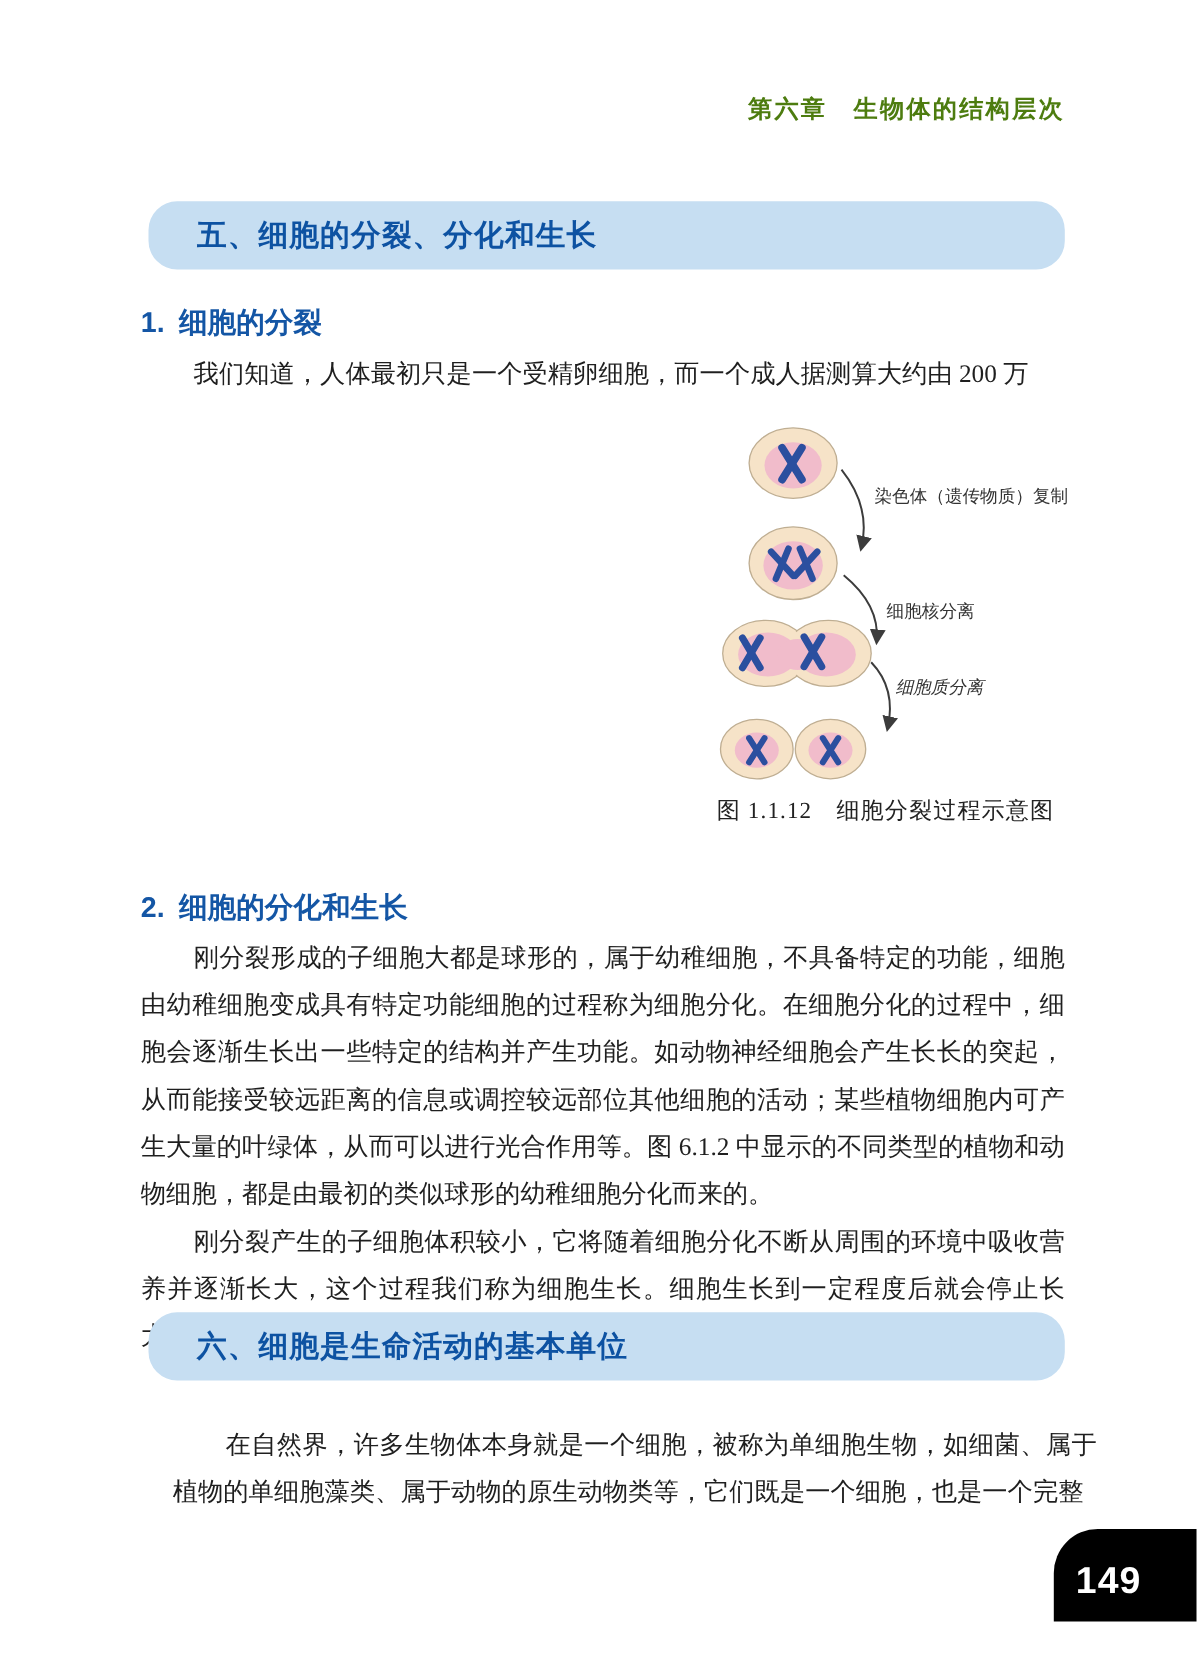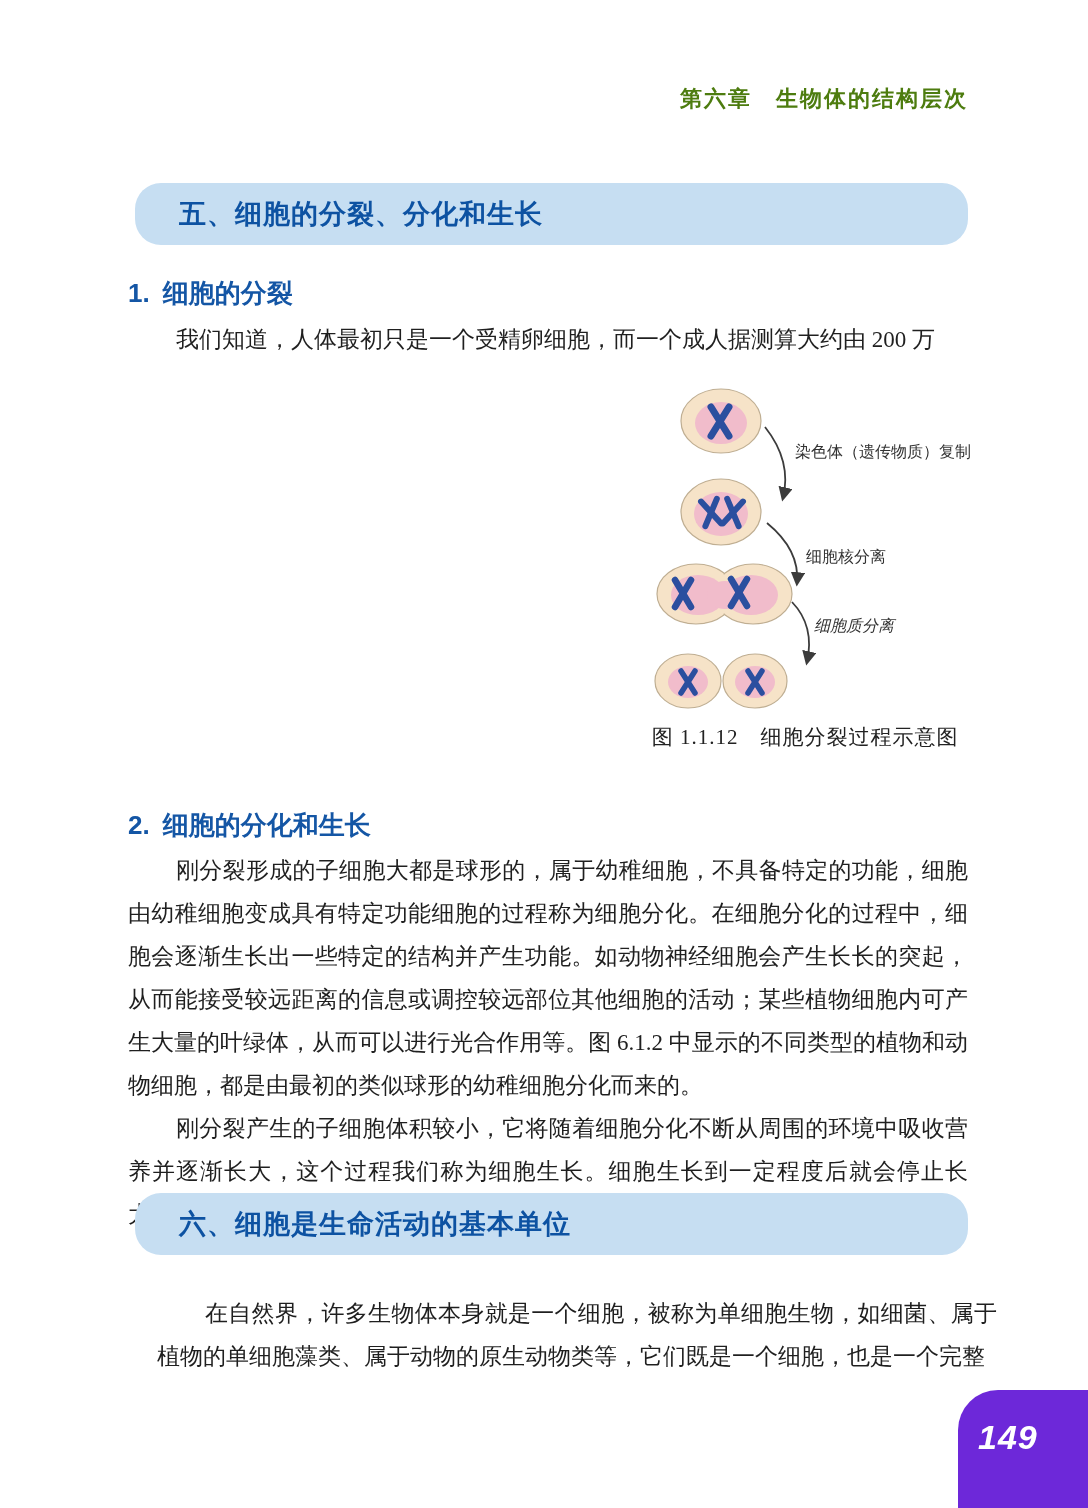--- a/index.html
+++ b/index.html
@@ -56,22 +56,22 @@
     position:absolute; font-size:16px; line-height:27px; color:#333333;
   }
   .fig-label-1 { left:150px; top:55px; width:192px; }
   .fig-label-2 { left:161px; top:160px; width:180px; }
   .fig-label-3 { left:169px; top:229px; width:180px;font-style:italic; }
   .fig-caption {
     position:absolute; left:0px; top:340px; width:320px;
     text-align:center; font-size:21px; color:#222222; letter-spacing:1px;
   }
   .page-tab {
-    position:absolute; left:958px; top:1390px; width:130px; height:118px;
-    background:#6d28d9; border-top-left-radius:40px;font-style:italic;
+    position:absolute; left:958px; top:1390px; width:130px; height:84px;
+    background:#000000; border-top-left-radius:40px;
   }
   .page-tab .page-number {
     position:absolute; left:20px; top:28px;
     font-family:"Liberation Sans","DejaVu Sans",sans-serif;
     font-weight:bold; font-size:34px; color:#ffffff; letter-spacing:1px;
   }
 </style>
 </head>
 <body>
 

